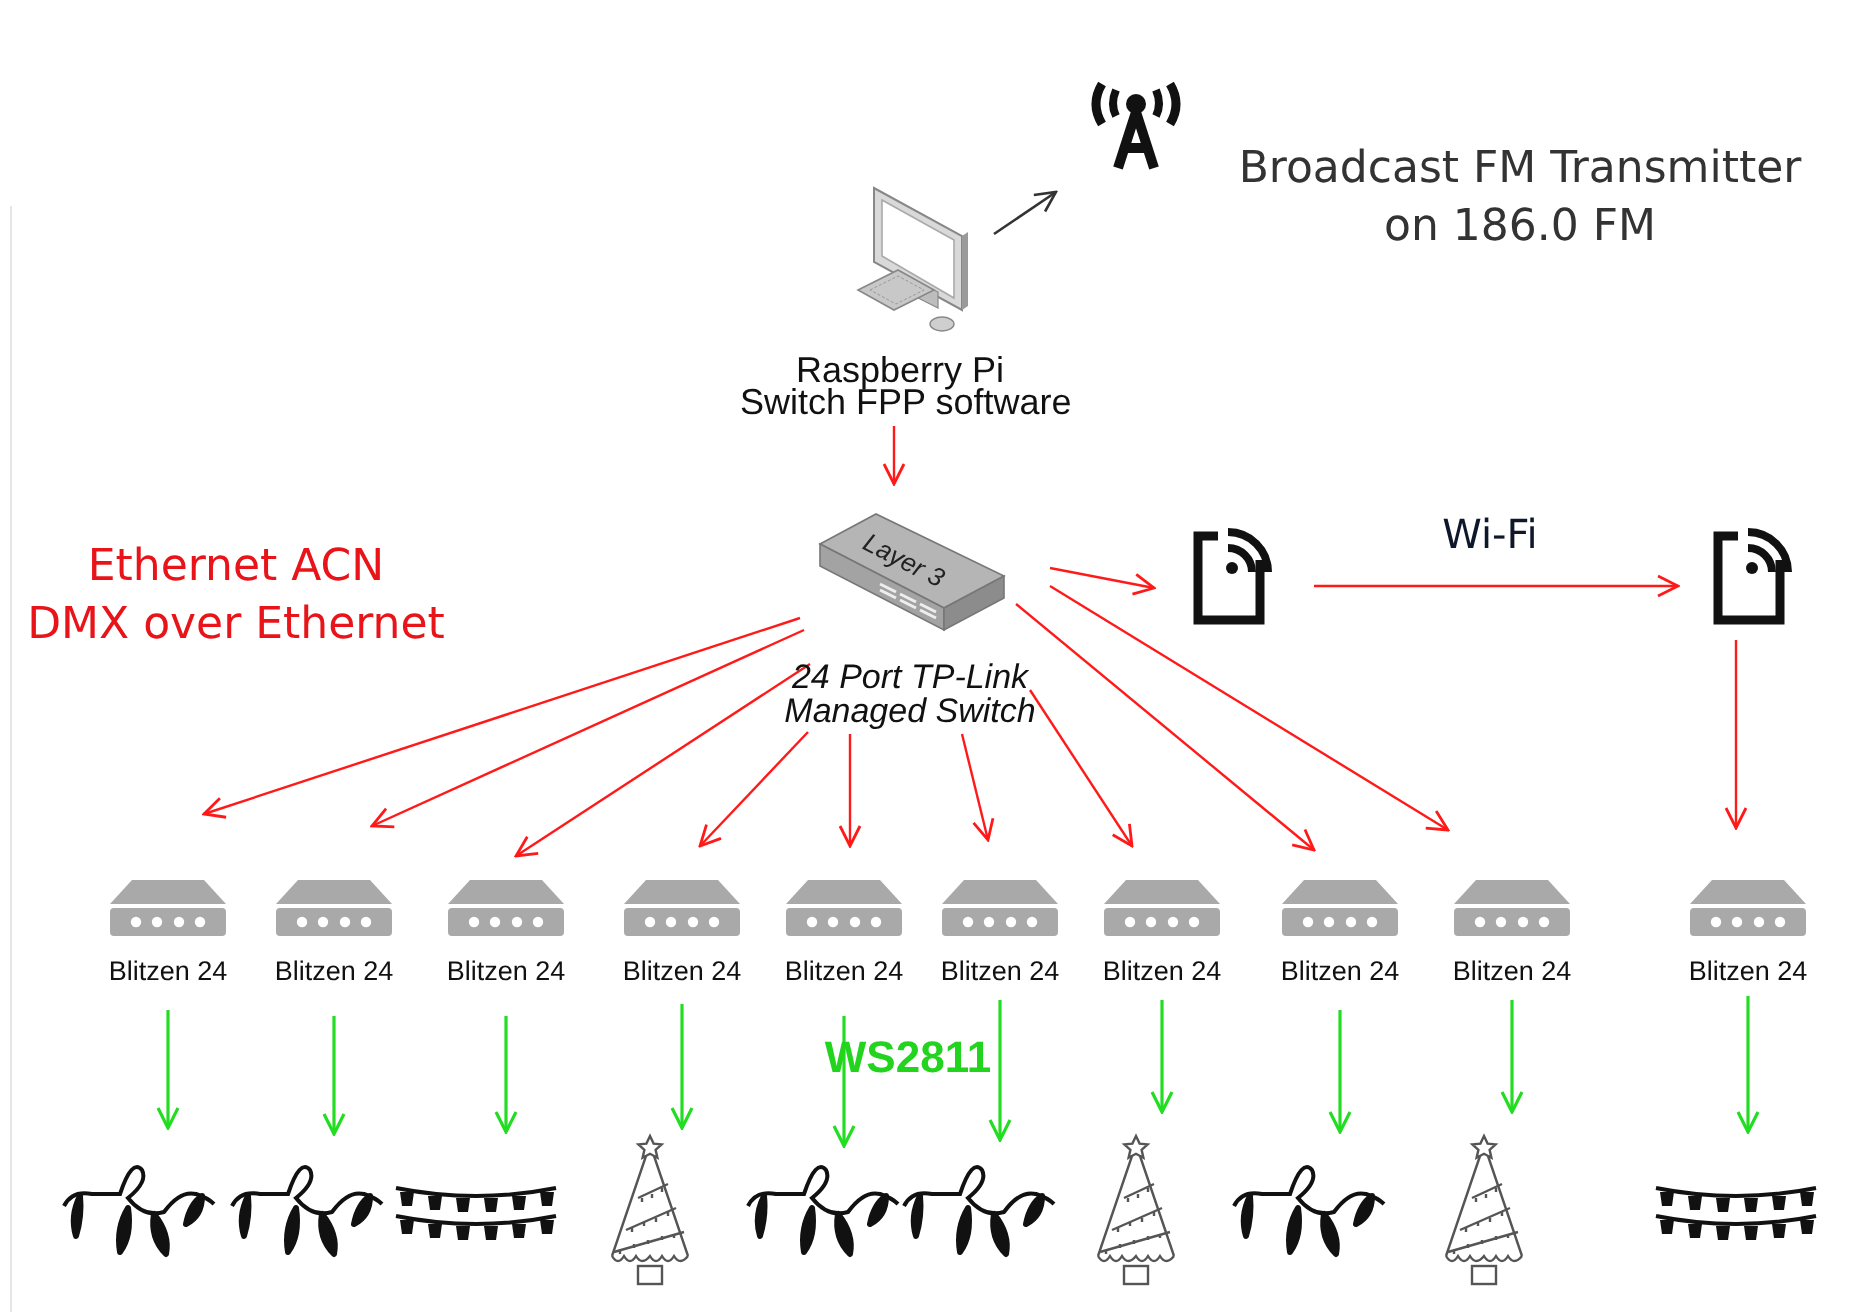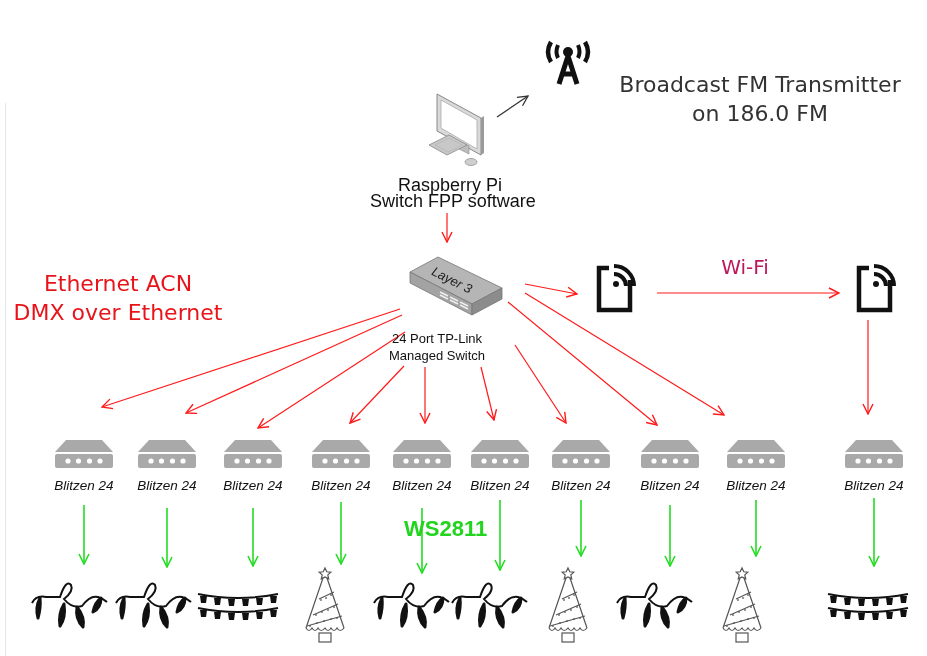--- a/index.html
+++ b/index.html
@@ -3,25 +3,25 @@
 <meta charset="utf-8">
 <style>
   html, body { margin:0; padding:0; background:#ffffff; }
   body { width:927px; height:656px; position:relative; overflow:hidden; font-family:"Liberation Sans", sans-serif; }
   .side-border { position:absolute; left:5px; top:103px; width:1px; height:560px; background:#e6e6e6; }
   .lbl { position:absolute; text-align:center; white-space:nowrap; color:#111; }
   .dejavu { font-family:"DejaVu Sans", sans-serif; }
   #diagram { position:absolute; left:0; top:0; }
   .fm-title { left:610px; top:30px; width:300px; font-size:22px; line-height:29px; color:#333;margin-top:40px; }
   .pi-label { left:370px; top:177px; width:160px; font-size:18px; line-height:16px; }
-  .switch-label { left:367px; top:330px; width:140px; font-size:13px; line-height:17px; }
+  .switch-label { left:385px; top:330px; width:140px; font-size:17px; line-height:17px;font-style:italic; }
   .proto-label { left:0px; top:269px; width:236px; font-size:22px; line-height:29px; color:#e8141a; }
-  .wifi-label { left:705px; top:255px; width:80px; font-size:20px; color:#be185d; }
-  .ws-label { left:404px; top:516px; width:100px; font-size:22px; font-weight:bold; color:#22d41e; text-align:left; }
-  .b-label { font-size:13.5px; width:90px; top:478px;font-style:italic; }
+  .wifi-label { left:705px; top:255px; width:80px; font-size:20px; color:#0f172a; }
+  .ws-label { left:404px; top:516px; width:100px; font-size:22px; font-weight:bold; color:#22d41e; text-align:center; }
+  .b-label { font-size:13.5px; width:90px; top:478px; }
 </style>
 </head>
 <body>
 
 <div class="side-border"></div>
 
 <svg id="diagram" width="927" height="656" viewBox="0 0 927 656">
   <defs>
     <marker id="arR" viewBox="0 0 12 12" refX="11" refY="6" markerWidth="12" markerHeight="12" orient="auto" markerUnits="userSpaceOnUse">
       <path d="M1,1 L11,6 L1,11" fill="none" stroke="#ff1a1a" stroke-width="1.4"></path>

